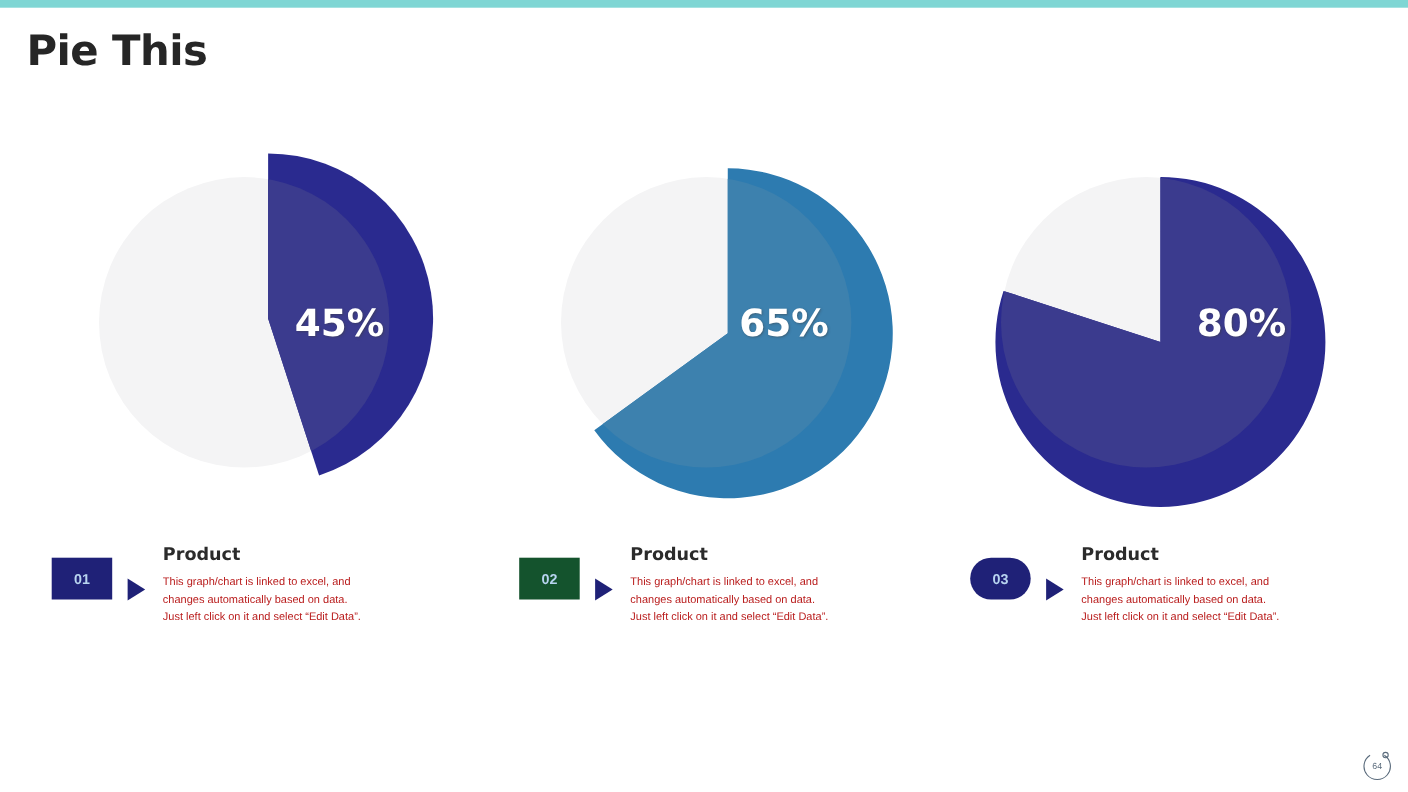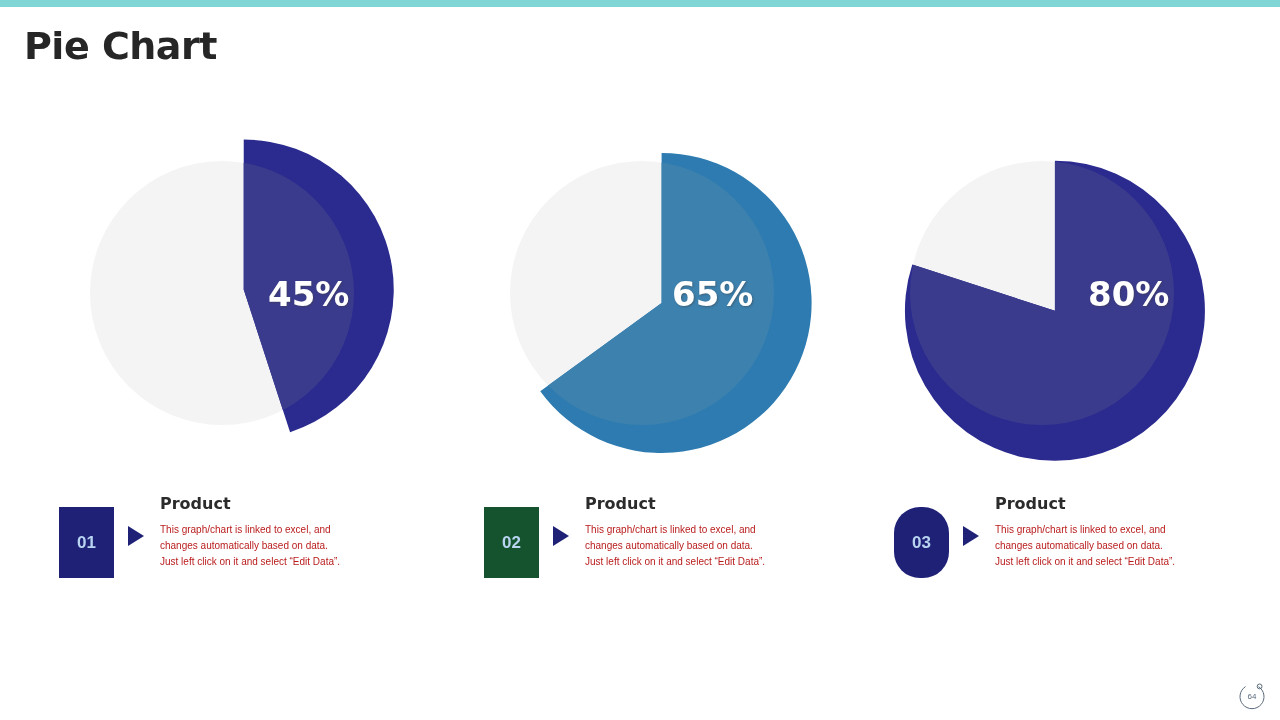--- a/index.html
+++ b/index.html
@@ -70,29 +70,28 @@
     position:absolute;
     top:0;
     display:flex;
     align-items:flex-start;
   }
   .legend-item.l1 { left:47px; width:400px; }
   .legend-item.l2 { left:472px; width:400px; }
   .legend-item.l3 { left:882px; width:400px; }
 
   .num-box {
-    width:55px; height:71px;
+    width:55px; height:38px;
     margin-top:19px;
     display:flex;
     align-items:center;
     justify-content:center;
-    font-size:17px;
+    font-size:13px;
     font-weight:bold;
     flex:0 0 auto;
-    margin-left:12px;
   }
   .arrow {
     width:0; height:0;
     margin-top:38px;
     margin-left:14px;
     border-top:10px solid transparent;
     border-bottom:10px solid transparent;
     flex:0 0 auto;
   }
   .legend-text {
@@ -131,21 +130,21 @@
     font-size:8px;
     color:#5a6b7c;
     font-family:"Liberation Sans", sans-serif;
   }
 </style>
 </head>
 <body>
 
 <div class="top-bar" style="background: rgb(127, 214, 212);"></div>
 
-<div class="page-title">Pie Chart</div>
+<div class="page-title">Pie This</div>
 
 <div class="charts-row">
 
   <div class="chart-block c1">
     <svg class="chart-svg" width="360" height="350" viewBox="0 0 360 350">
 
       <circle cx="150" cy="175" r="132" fill="#f4f4f5"></circle>
 
       <path id="p1-outer" fill="#2a2a8f" d="M 171.72914349309303 171.55844176911492 L 171.72914349309303 21.55844176911492 A 150 150 0 0 1 218.08169264933514 314.21691921338794 Z"></path>
 

